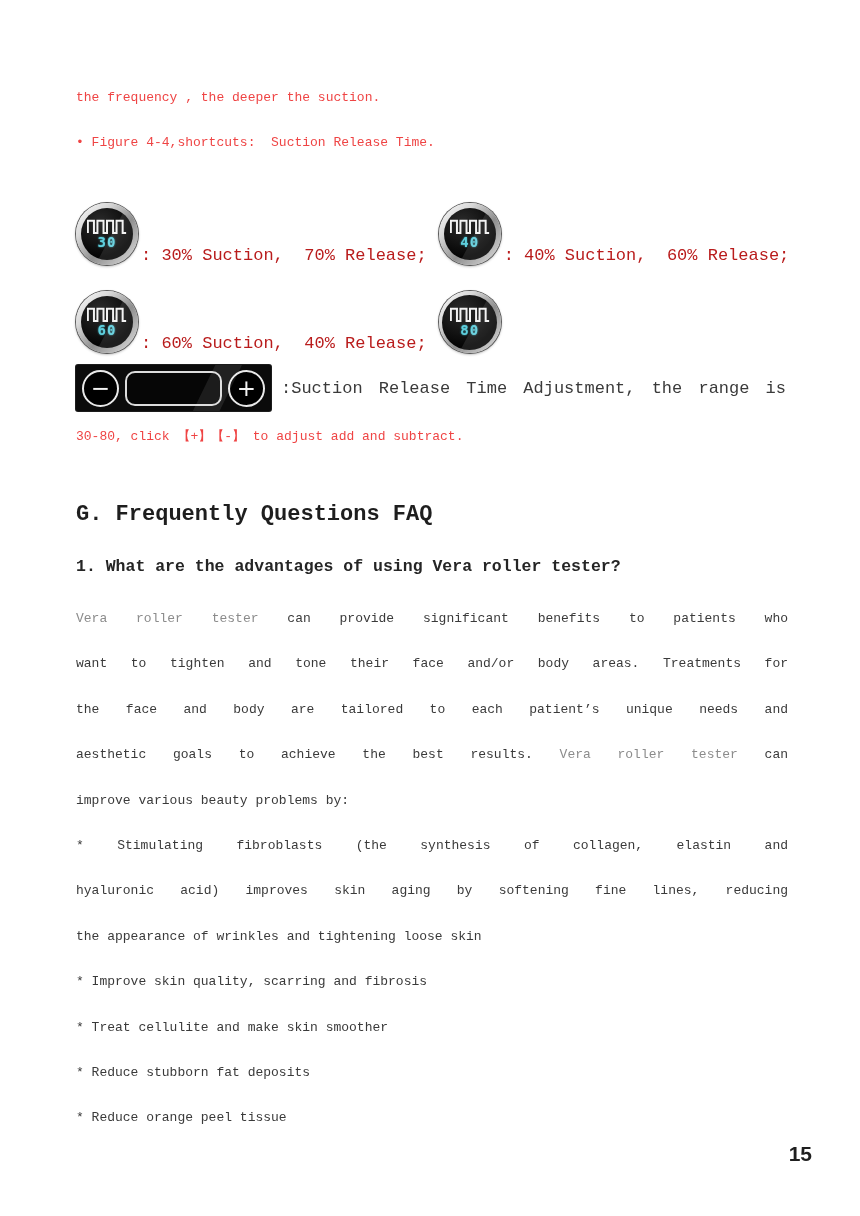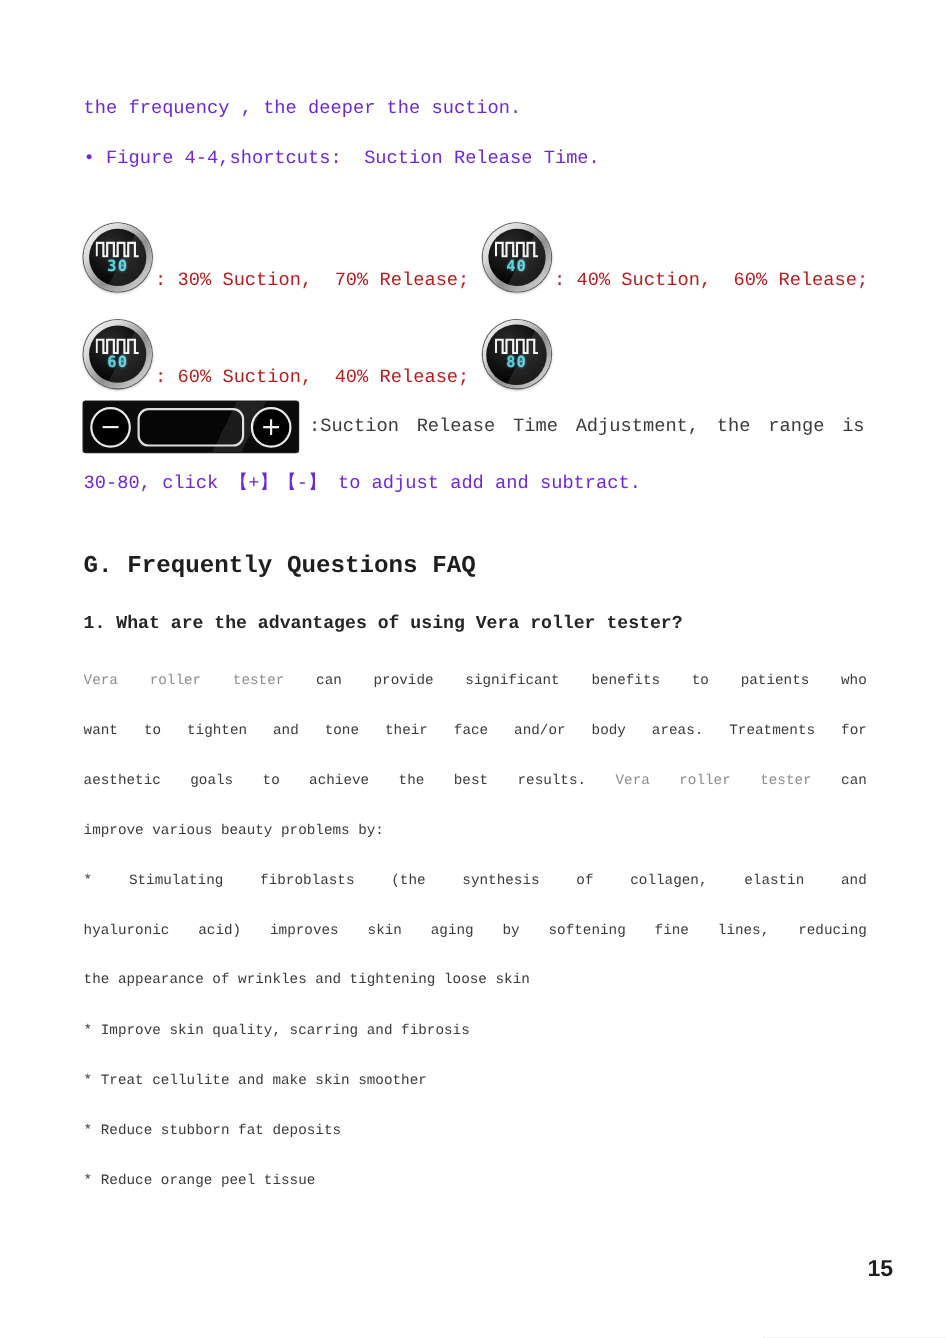--- a/index.html
+++ b/index.html
@@ -1,19 +1,19 @@
 <!DOCTYPE html>
 <html><head>
 <meta charset="utf-8">
 <style>
   html,body{margin:0;padding:0;background:#e9e9e9;}
   .page{position:relative;width:860px;height:1216px;background:#ffffff;margin:0 auto;overflow:hidden;
         font-family:"Liberation Mono","DejaVu Sans Mono",monospace;color:#333333;}
   .abs{position:absolute;left:76px;}
-  .bodytxt{font-size:17px;color:#6d28d9;white-space:pre;}
+  .bodytxt{font-size:13px;color:#ef4444;white-space:pre;}
   
   .iconrow{display:flex;align-items:flex-end;}
   .cap{font-size:17px;color:#b91c1c;white-space:pre;margin-left:3px;}
   .cap.gapright{margin-right:12px;}
   
   .sbtn{position:relative;width:62px;height:62px;border-radius:50%;flex:0 0 auto;
         background:linear-gradient(135deg,#fdfdfd 0%,#d9d9d9 28%,#8f8f8f 58%,#c4c4c4 84%,#6f6f6f 100%);
         box-shadow:0 0 0 1px #5a5a5a,0 1px 3px rgba(0,0,0,.45);}
   .sbtn .face{position:absolute;inset:5px;border-radius:50%;
         background:radial-gradient(circle at 36% 28%,#2b2b2b,#050505 68%);
@@ -102,20 +102,21 @@
     </div>
     <div class="adjcap">:Suction Release Time Adjustment, the range is</div>
   </div>
   <div class="abs bodytxt" style="top:427px">30-80, click 【+】【-】 to adjust add and subtract.</div>
 
   <div class="abs h1" style="top:502px">G. Frequently Questions FAQ</div>
   <div class="abs h2" style="top:557px">1. What are the advantages of using Vera roller tester?</div>
   <div class="abs para" style="top:596px">
       <div class="para-line just"><span class="muted">Vera roller tester </span><span>can provide significant benefits to patients who</span></div>
       <div class="para-line just"><span>want to tighten and tone their face and/or body areas. Treatments for</span></div>
+      <div class="para-line just"><span>the face and body are tailored to each patient’s unique needs and</span></div>
       <div class="para-line just"><span>aesthetic goals to achieve the best results. </span><span class="muted">Vera roller tester </span><span>can</span></div>
       <div class="para-line"><span>improve various beauty problems by:</span></div>
       <div class="para-line just"><span>* Stimulating fibroblasts (the synthesis of collagen, elastin and</span></div>
       <div class="para-line just"><span>hyaluronic acid) improves skin aging by softening fine lines, reducing</span></div>
       <div class="para-line"><span>the appearance of wrinkles and tightening loose skin</span></div>
       <div class="para-line"><span>* Improve skin quality, scarring and fibrosis</span></div>
       <div class="para-line"><span>* Treat cellulite and make skin smoother</span></div>
       <div class="para-line"><span>* Reduce stubborn fat deposits</span></div>
       <div class="para-line"><span>* Reduce orange peel tissue</span></div>
     </div>

